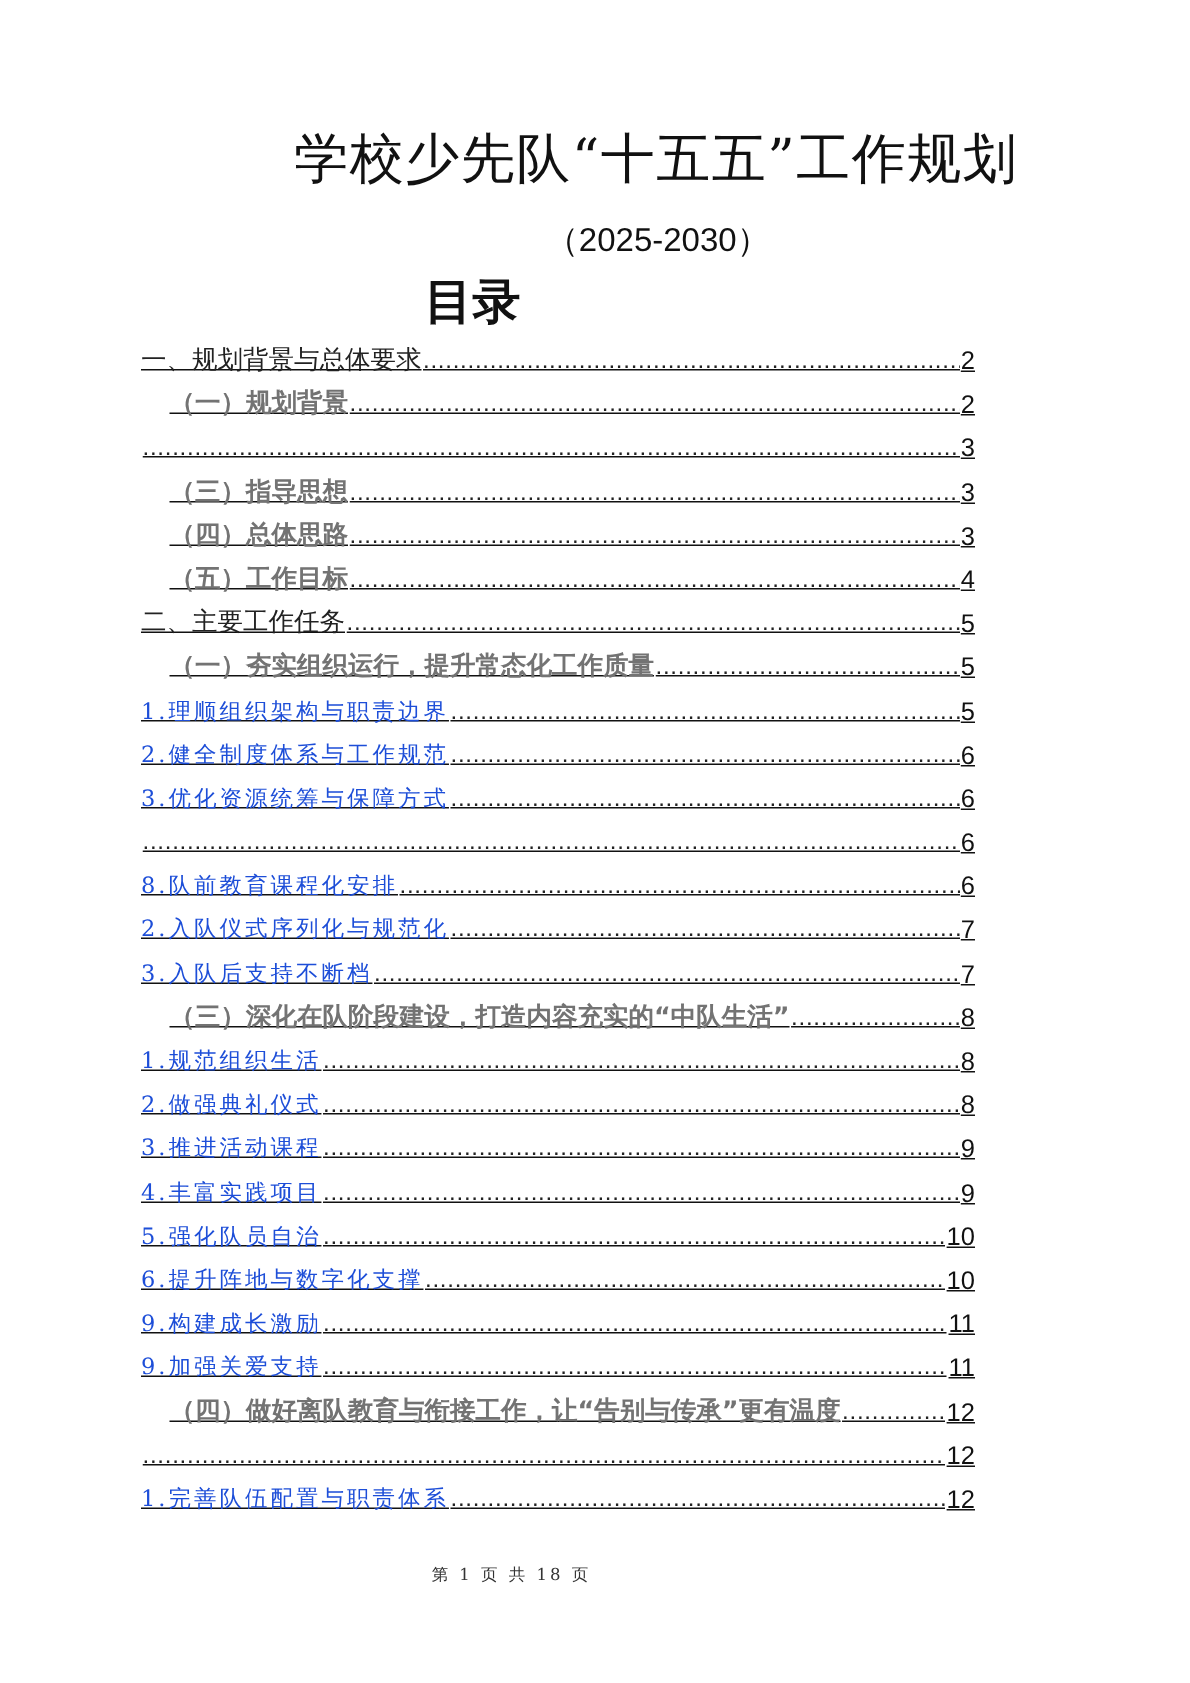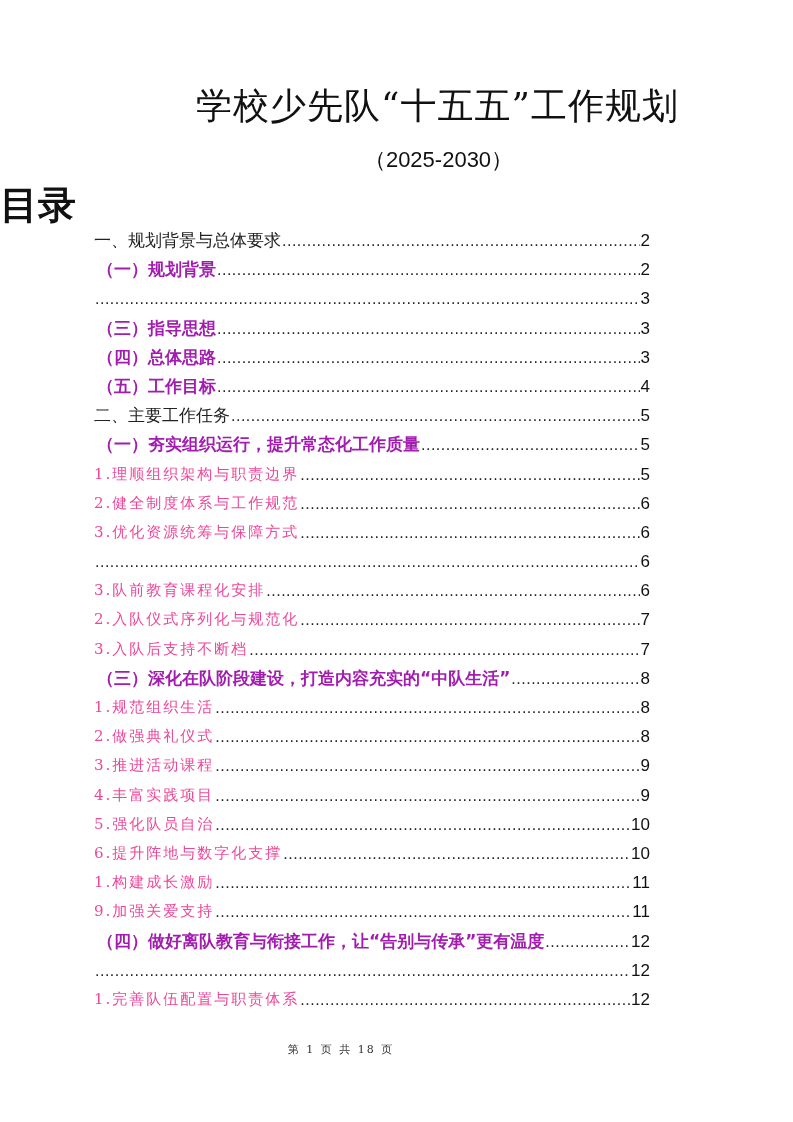--- a/index.html
+++ b/index.html
@@ -42,38 +42,39 @@
       font-family: "Liberation Sans", "DejaVu Sans", sans-serif;
       font-size: 22px;
       color: #111;
       padding-left: 42px;
     }
     .toc-heading {
       position: absolute;
       top: 180px;
       left: 0;
       width: 630px;
-      text-align: left;
+      text-align: center;
       font-family: "DejaVu Sans", sans-serif;
-      font-size: 38px;
+      font-size: 32px;
       font-weight: bold;
       color: #111;
     }
     .toc {
       position: absolute;
       left: 94px;
       top: 226px;
       width: 556px;
     }
     .toc-row {
       display: flex;
       align-items: flex-start;
       height: 29.2px;
       line-height: 29.2px;
       white-space: nowrap;
+      text-decoration: underline;
     }
     .toc-row .label {
       flex: 0 0 auto;
     }
     .toc-row .leader {
       flex: 1 1 auto;
       overflow: hidden;
       margin: 0 1px;
       font-family: "Liberation Sans", sans-serif;
       font-size: 16px;
@@ -90,28 +91,29 @@
     }
     .lvl1 .label {
       font-family: "DejaVu Serif", "Liberation Serif", serif;
       font-size: 17px;
       color: #222;
     }
     .lvl2 .label {
       font-family: "DejaVu Sans", sans-serif;
       font-size: 17px;
       font-weight: bold;
-      color: #a21caf;
+      color: #737373;
       padding-left: 3px;
+      margin-left: 16px;
     }
     .lvl3 .label {
       font-family: "DejaVu Serif", "Liberation Serif", serif;
       font-size: 15px;
       letter-spacing: 2px;
-      color: #ec4899;
+      color: #1d4ed8;
     }
     .footer {
       position: absolute;
       top: 1042px;
       left: 0;
       width: 682px;
       text-align: center;
       font-family: "DejaVu Serif", "Liberation Serif", serif;
       font-size: 11px;
       letter-spacing: 2px;
@@ -179,21 +181,21 @@
       <div class="toc-row lvl3">
         <span class="label">3.优化资源统筹与保障方式</span>
         <span class="leader"></span>
         <span class="page-num">6</span>
       </div>
       <div class="toc-row lvl2">
         <span class="leader"></span>
         <span class="page-num">6</span>
       </div>
       <div class="toc-row lvl3">
-        <span class="label">3.队前教育课程化安排</span>
+        <span class="label">8.队前教育课程化安排</span>
         <span class="leader"></span>
         <span class="page-num">6</span>
       </div>
       <div class="toc-row lvl3">
         <span class="label">2.入队仪式序列化与规范化</span>
         <span class="leader"></span>
         <span class="page-num">7</span>
       </div>
       <div class="toc-row lvl3">
         <span class="label">3.入队后支持不断档</span>
@@ -229,21 +231,21 @@
         <span class="label">5.强化队员自治</span>
         <span class="leader"></span>
         <span class="page-num">10</span>
       </div>
       <div class="toc-row lvl3">
         <span class="label">6.提升阵地与数字化支撑</span>
         <span class="leader"></span>
         <span class="page-num">10</span>
       </div>
       <div class="toc-row lvl3">
-        <span class="label">1.构建成长激励</span>
+        <span class="label">9.构建成长激励</span>
         <span class="leader"></span>
         <span class="page-num">11</span>
       </div>
       <div class="toc-row lvl3">
         <span class="label">9.加强关爱支持</span>
         <span class="leader"></span>
         <span class="page-num">11</span>
       </div>
       <div class="toc-row lvl2">
         <span class="label">（四）做好离队教育与衔接工作，让“告别与传承”更有温度</span>

